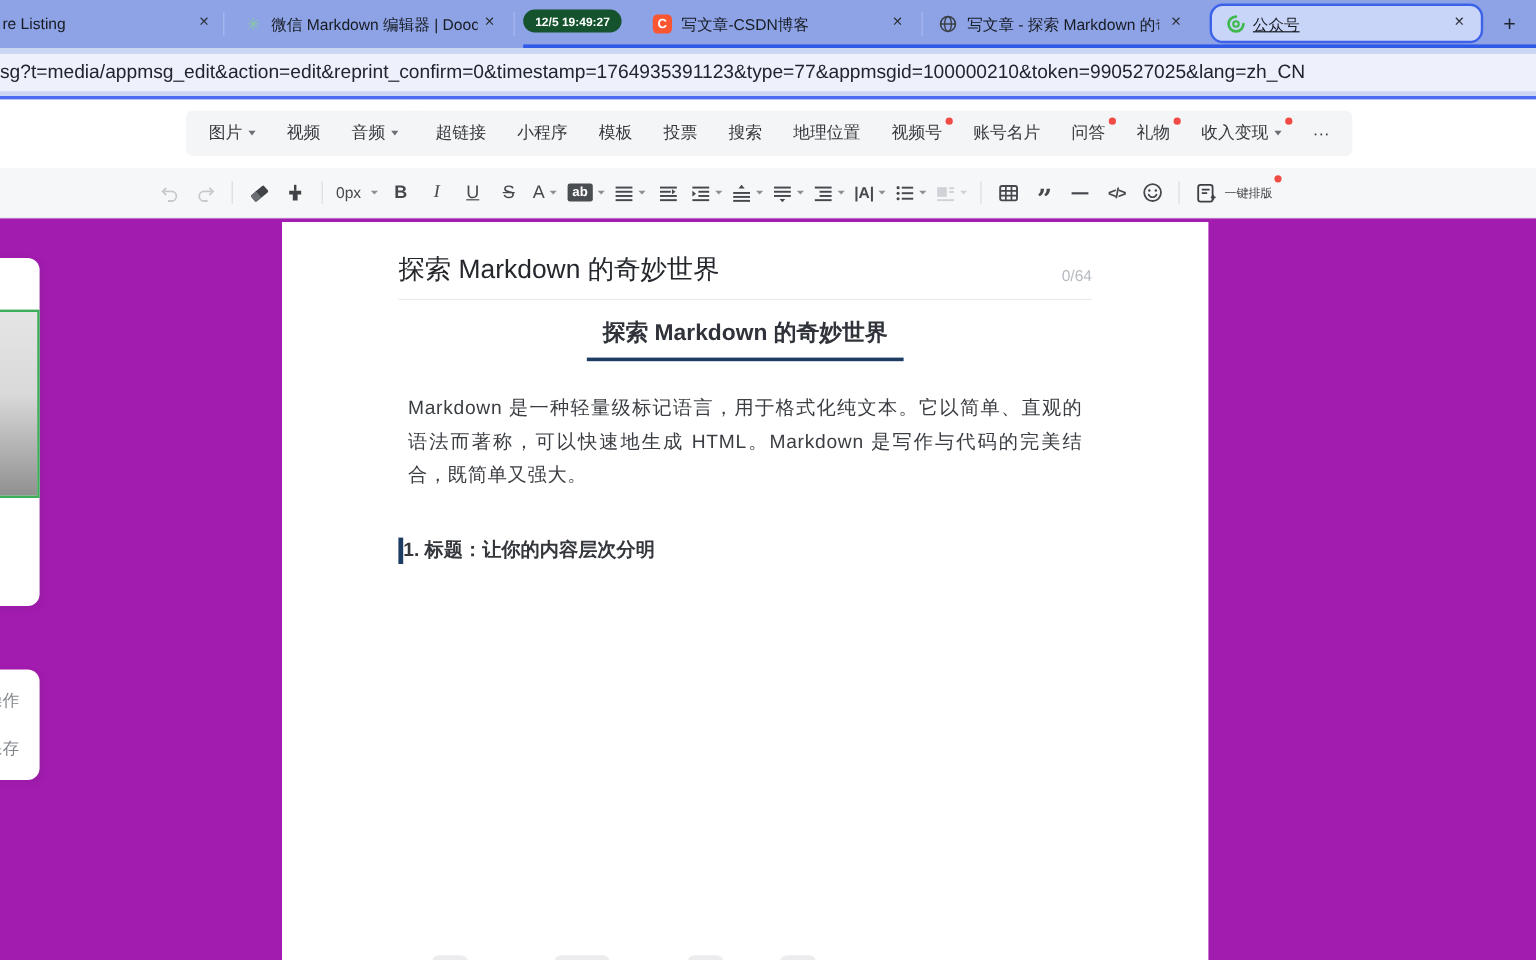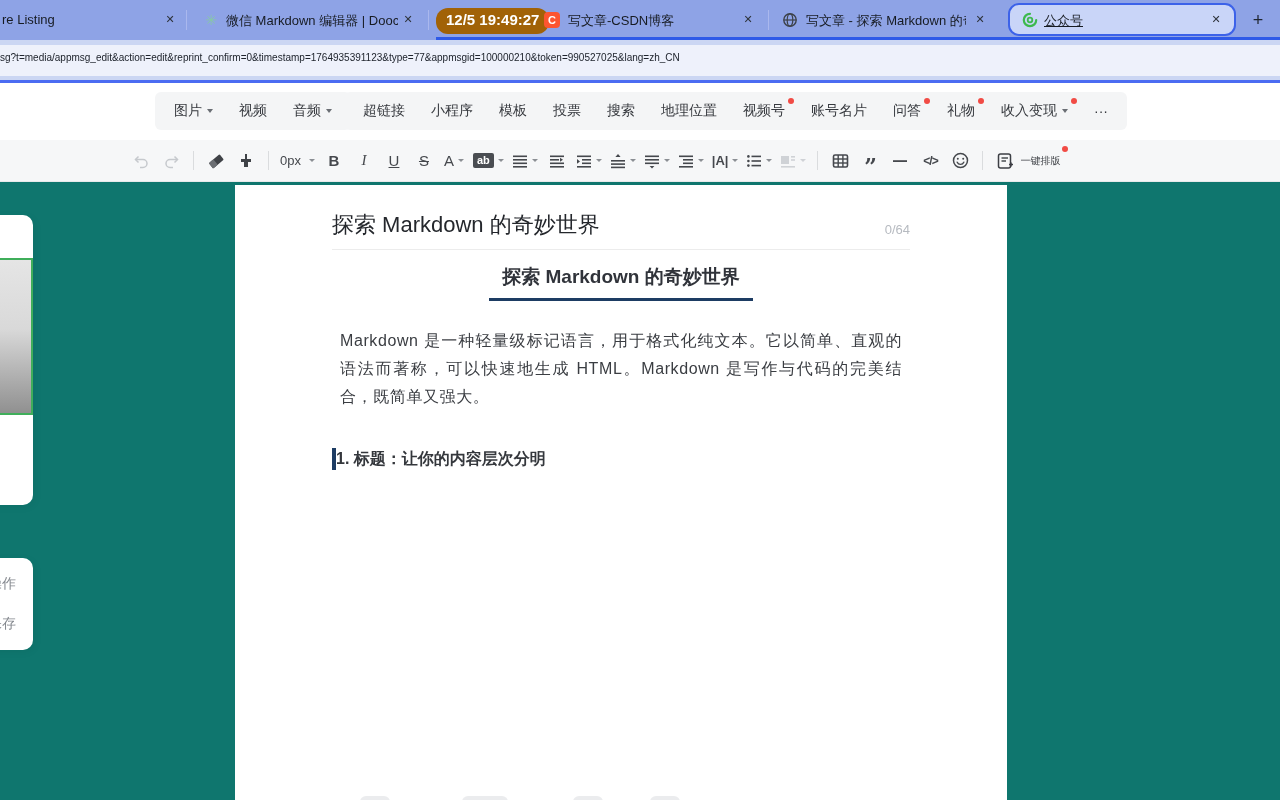--- a/index.html
+++ b/index.html
@@ -5,37 +5,37 @@
   html,body{margin:0;padding:0;background:#e9eaec;}
   .stage{position:relative;width:1280px;height:800px;overflow:hidden;
          font-family:"Liberation Sans","DejaVu Sans",sans-serif;-webkit-font-smoothing:antialiased;}
 
   
   .tabstrip{position:absolute;left:0;top:0;width:1280px;height:40px;background:#8ea3e6;}
   .tab-title{font-size:13px;color:#171b22;white-space:nowrap;overflow:hidden;}
   .tab-close{position:absolute;top:11px;width:16px;height:16px;font-size:11px;line-height:16px;
              text-align:center;color:#2e333b;cursor:pointer;}
   .tab-sep{position:absolute;top:10px;width:1px;height:20px;background:#aab8ee;}
-  .group-pill{position:absolute;left:436px;top:8px;height:26px;line-height:23px;padding:0 10px;
-              border-radius:12px;background:#a16207;color:#fff;font-size:15px;font-weight:bold;}
+  .group-pill{position:absolute;left:436px;top:8px;height:19px;line-height:23px;padding:0 10px;
+              border-radius:12px;background:#14532d;color:#fff;font-size:10px;font-weight:bold;}
   .group-underline{position:absolute;left:436px;top:37px;width:844px;height:3px;background:#2f5ae8;}
   .active-tab{position:absolute;left:1008px;top:3px;width:228px;height:33px;background:#c9d5f8;
               border:2px solid #3c62e9;border-radius:11px;box-sizing:border-box;}
   .newtab{position:absolute;left:1246px;top:8px;width:24px;height:24px;color:#1f2530;font-size:18px;
           line-height:24px;text-align:center;}
   .fav{position:absolute;top:12px;width:16px;height:16px;}
   .fav-csdn{background:#fc5531;border-radius:4px;color:#fff;font-size:11px;font-weight:bold;
             line-height:16px;text-align:center;}
   .fav-asterisk{color:#86cf9a;font-size:14px;line-height:16px;text-align:center;opacity:.85;}
 
   
   .urlbar{position:absolute;left:0;top:40px;width:1280px;height:40px;background:#cbd6f3;}
   .urlfield{position:absolute;left:-36px;top:5px;width:1352px;height:31px;border-radius:16px;
             background:#eef1fb;}
-  .urltext{position:absolute;left:36px;top:7px;font-size:10px;color:#20252e;white-space:nowrap;text-align:center;}
+  .urltext{position:absolute;left:36px;top:7px;font-size:16px;color:#20252e;white-space:nowrap;text-align:center;}
   .blue-line{position:absolute;left:0;top:80px;width:1280px;height:3px;background:#4b6cf2;}
 
   
   .row1{position:absolute;left:0;top:83px;width:1280px;height:57px;background:#ffffff;}
   .tool-group{position:absolute;top:9px;height:38px;background:#f4f5f6;border-radius:6px;
               display:flex;align-items:center;padding:0 6px;box-sizing:border-box;}
   .tg1{left:155px;}
   .tg2{left:344px;}
   .mt-item{position:relative;padding:0 13px;font-size:14px;color:#36393e;white-space:nowrap;cursor:pointer;}
   .caret{display:inline-block;width:0;height:0;border-left:3.5px solid transparent;
@@ -59,21 +59,21 @@
   .itxt{font-style:italic;font-family:"Liberation Serif",serif;}
   .utxt{text-decoration:underline;}
   .stxt{text-decoration:line-through;}
   .quote-g{font-family:"DejaVu Serif",serif;font-size:22px;font-weight:bold;line-height:10px;
            padding-top:10px;}
   .onekey{display:flex;align-items:center;font-size:10px;color:#3c3f44;margin-left:6px;position:relative;}
   .onekey .red-dot{right:-8px;top:-6px;}
   svg.ic{display:block;}
 
   
-  .content{position:absolute;left:0;top:182px;width:1280px;height:618px;background:#0f766e;}
+  .content{position:absolute;left:0;top:182px;width:1280px;height:618px;background:#a21caf;}
   .doc-card{position:absolute;left:235px;top:3px;width:772px;height:615px;background:#fff;}
   .doc-pad{margin:0 97px;}
   .title-row{position:relative;padding-top:25px;height:39px;border-bottom:1px solid #ececec;}
   .doc-title{font-size:22px;color:#24272c;}
   .counter{position:absolute;right:0;bottom:12px;font-size:13px;color:#b6bac0;}
   .author-row{position:relative;height:37px;border-bottom:1px solid #f0f0f0;}
   .author-ph{position:absolute;left:0;top:9px;font-size:15px;color:#b0b4ba;}
   .counter2{position:absolute;right:0;top:10px;font-size:13px;color:#b6bac0;}
 
   .rich{padding-top:14px;}

